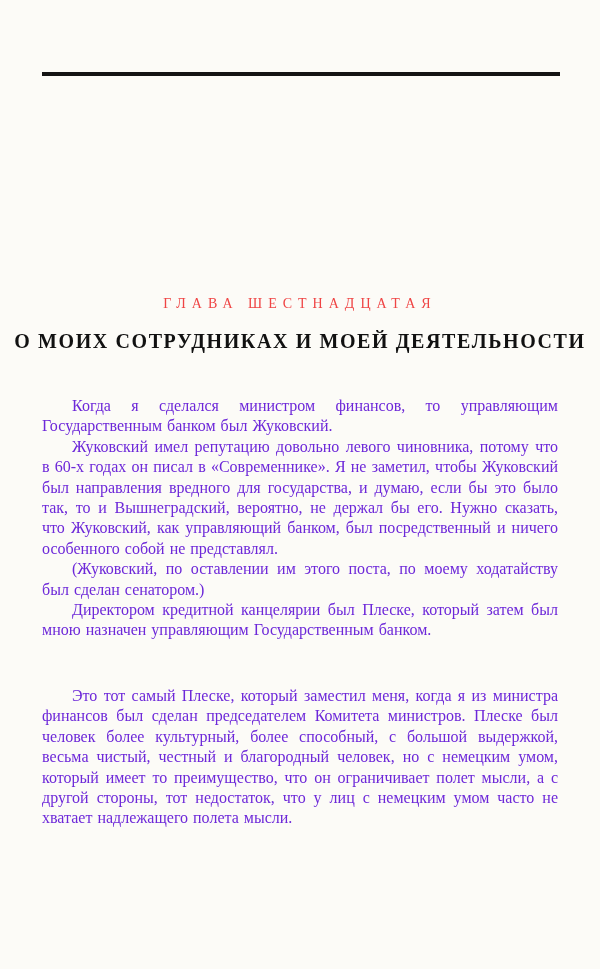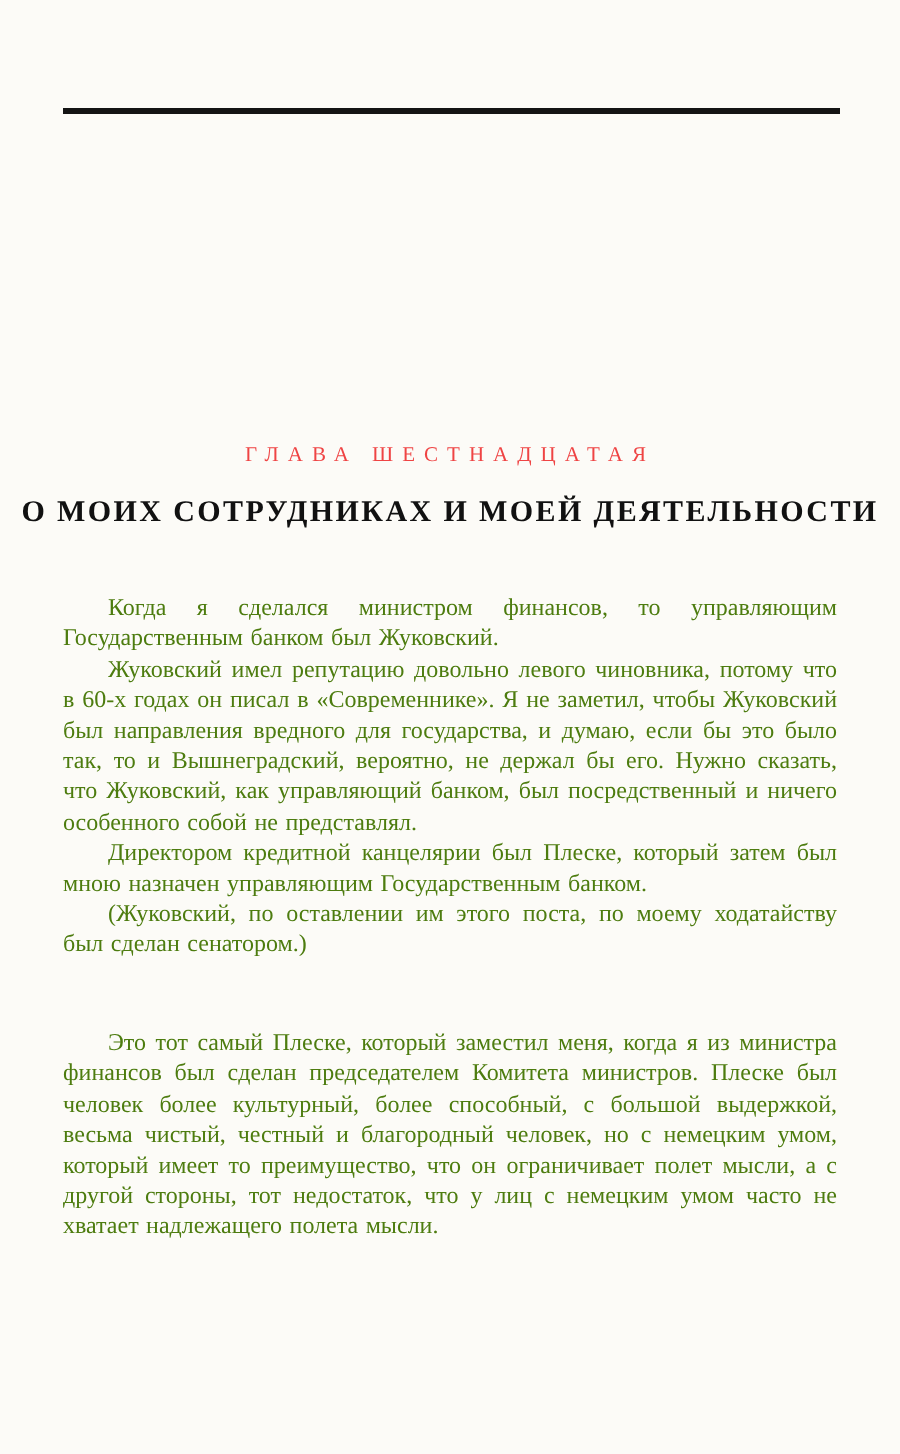--- a/index.html
+++ b/index.html
@@ -50,21 +50,21 @@
     color: #111111;
   }
   .body-text {
     position: absolute;
     top: 396px;
     left: 42px;
     width: 516px;
     font-size: 16px;
     line-height: 20.4px;
     text-align: justify;
-    color: #4d7c0f;
+    color: #6d28d9;
   }
   .body-text p {
     margin: 0;
     text-indent: 30px;
     word-spacing: 1px;
   }
   .section-gap {
     height: 45px;
   }
 </style>
@@ -77,21 +77,21 @@
 
   <div class="chapter-heading">ГЛАВА ШЕСТНАДЦАТАЯ</div>
 
   <h1 class="page-title">
     <span>О МОИХ СОТРУДНИКАХ И МОЕЙ ДЕЯТЕЛЬНОСТИ</span><br>
   </h1>
 
   <div class="body-text">
     <p>Когда я сделался министром финансов, то управляющим Государственным банком был Жуковский.</p>
     <p>Жуковский имел репутацию довольно левого чиновника, потому что в 60-х годах он писал в «Современнике». Я не заметил, чтобы Жуковский был направления вредного для государства, и думаю, если бы это было так, то и Вышнеградский, вероятно, не держал бы его. Нужно сказать, что Жуковский, как управляющий банком, был посредственный и ничего особенного собой не представлял.</p>
+    <p>(Жуковский, по оставлении им этого поста, по моему ходатайству был сделан сенатором.)</p>
     <p>Директором кредитной канцелярии был Плеске, который затем был мною назначен управляющим Государственным банком.</p>
-    <p>(Жуковский, по оставлении им этого поста, по моему ходатайству был сделан сенатором.)</p>
 
     <div class="section-gap"></div>
 
     <p>Это тот самый Плеске, который заместил меня, когда я из министра финансов был сделан председателем Комитета министров. Плеске был человек более культурный, более способный, с большой выдержкой, весьма чистый, честный и благородный человек, но с немецким умом, который имеет то преимущество, что он ограничивает полет мысли, а с другой стороны, тот недостаток, что у лиц с немецким умом часто не хватает надлежащего полета мысли.</p>
   </div>
 
 </div>
 
 </body></html>

